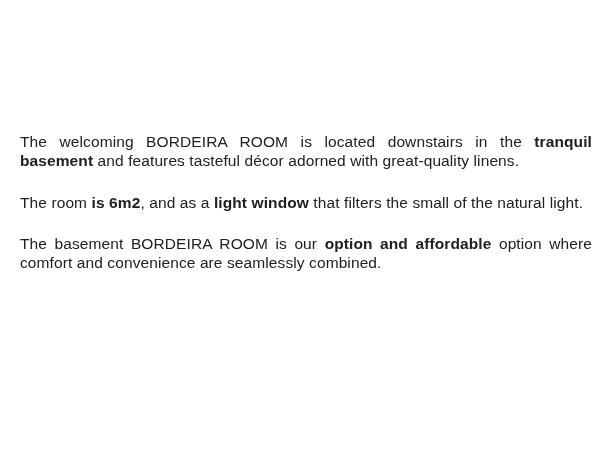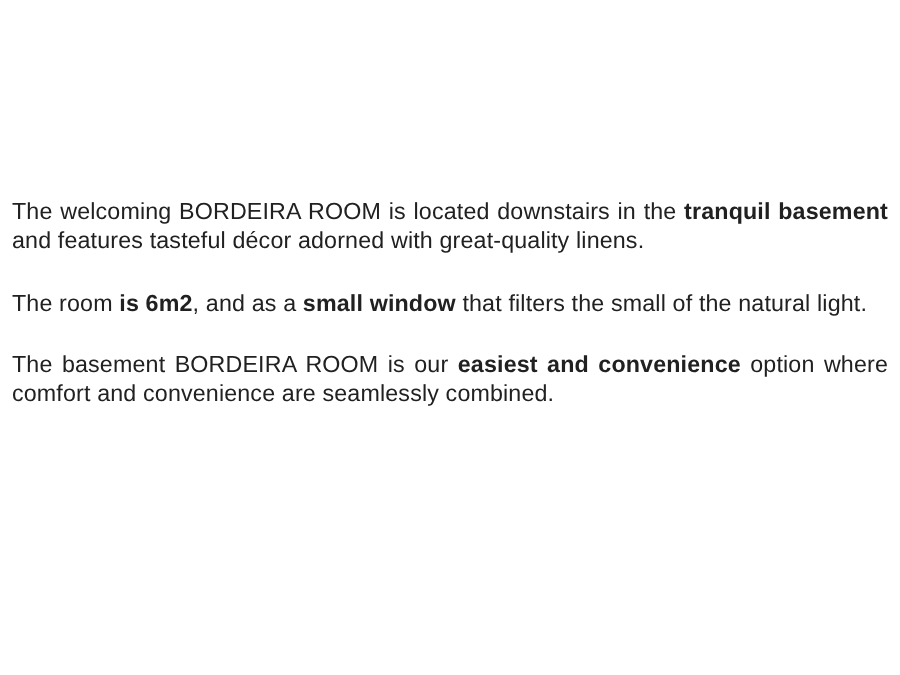--- a/index.html
+++ b/index.html
@@ -13,21 +13,21 @@
   .page {
     position: relative;
     width: 600px;
     height: 450px;
     background: #ffffff;
     font-family: "Liberation Sans", sans-serif;
   }
   .text-block {
     position: absolute;
     top: 132px;
-    left: 8px;
+    left: 20px;
     right: 8px;
     color: #212121;
   }
   .para {
     margin: 0 0 22px 0;
     font-size: 15.5px;
     line-height: 19.3px;
     text-align: justify;
     letter-spacing: 0.1px;
   }
@@ -36,18 +36,18 @@
   }
 </style>
 </head>
 <body>
 
 <div class="page" style="background: rgb(255, 255, 255); color: rgb(33, 33, 33);">
   <div class="text-block">
 
     <p class="para"><span>The welcoming BORDEIRA ROOM is located downstairs in the </span><strong>tranquil basement</strong><span> and features tasteful décor adorned with great-quality linens.</span></p>
 
-    <p class="para"><span>The room </span><strong>is 6m2</strong><span>, and as a </span><strong>small window</strong><span> that filters the small of the natural light.</span></p>
+    <p class="para"><span>The room </span><strong>is 6m2</strong><span>, and as a </span><strong>light window</strong><span> that filters the small of the natural light.</span></p>
 
-    <p class="para"><span>The basement BORDEIRA ROOM is our </span><strong>easiest and convenience</strong><span> option where comfort and convenience are seamlessly combined.</span></p>
+    <p class="para"><span>The basement BORDEIRA ROOM is our </span><strong>option and affordable</strong><span> option where comfort and convenience are seamlessly combined.</span></p>
 
   </div>
 </div>
 
 </body></html>

